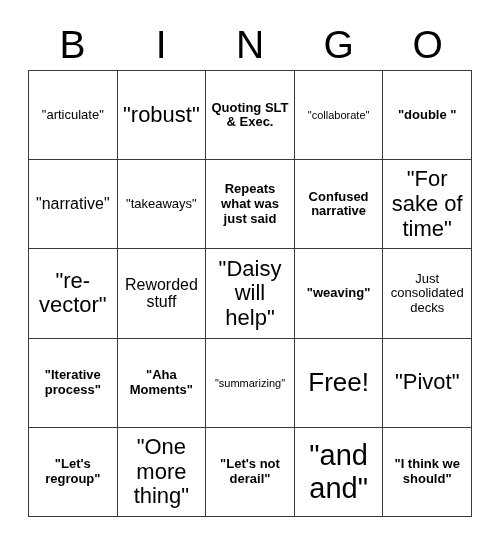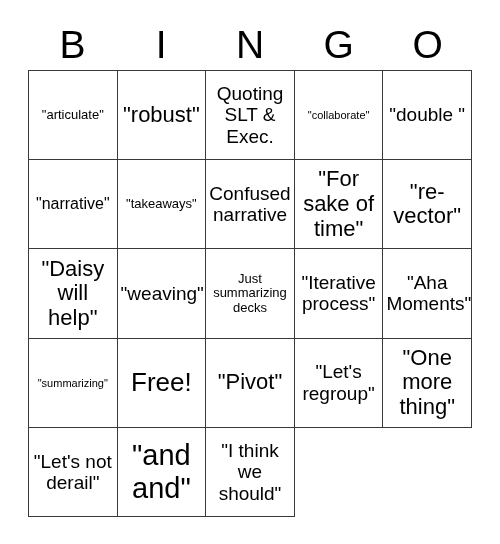--- a/index.html
+++ b/index.html
@@ -71,21 +71,21 @@
     display: block;
     width: 100%;
     line-height: 1.12;
     white-space: pre-line;
     word-break: normal;
   }
   
   .sz-xxl  { font-size: 26px; }
   .sz-xl   { font-size: 29px; }
   .sz-lg   { font-size: 22px; }
-  .sz-md   { font-size: 19px; }
+  .sz-md   { font-size: 13px; font-weight: bold; }
   .sz-sm   { font-size: 16px; }
   .sz-xs   { font-size: 13px; }
   .sz-xxs  { font-size: 11px; }
 </style>
 </head>
 <body>
 
 <div class="card">
 
   <div class="bingo-header">
@@ -112,36 +112,42 @@
       <div class="cell">
         <span class="cell-text sz-md">"double "</span>
       </div>
       <div class="cell">
         <span class="cell-text sz-sm">"narrative"</span>
       </div>
       <div class="cell">
         <span class="cell-text sz-xs">"takeaways"</span>
       </div>
       <div class="cell">
+        <span class="cell-text sz-md">Repeats what was just said</span>
+      </div>
+      <div class="cell">
         <span class="cell-text sz-md">Confused narrative</span>
       </div>
       <div class="cell">
         <span class="cell-text sz-lg">"For sake of time"</span>
       </div>
       <div class="cell">
         <span class="cell-text sz-lg">"re-vector"</span>
       </div>
       <div class="cell">
+        <span class="cell-text sz-sm">Reworded stuff</span>
+      </div>
+      <div class="cell">
         <span class="cell-text sz-lg">"Daisy will help"</span>
       </div>
       <div class="cell">
         <span class="cell-text sz-md">"weaving"</span>
       </div>
       <div class="cell">
-        <span class="cell-text sz-xs">Just summarizing decks</span>
+        <span class="cell-text sz-xs">Just consolidated decks</span>
       </div>
       <div class="cell">
         <span class="cell-text sz-md">"Iterative process"</span>
       </div>
       <div class="cell">
         <span class="cell-text sz-md">"Aha Moments"</span>
       </div>
       <div class="cell">
         <span class="cell-text sz-xxs">"summarizing"</span>
       </div>

